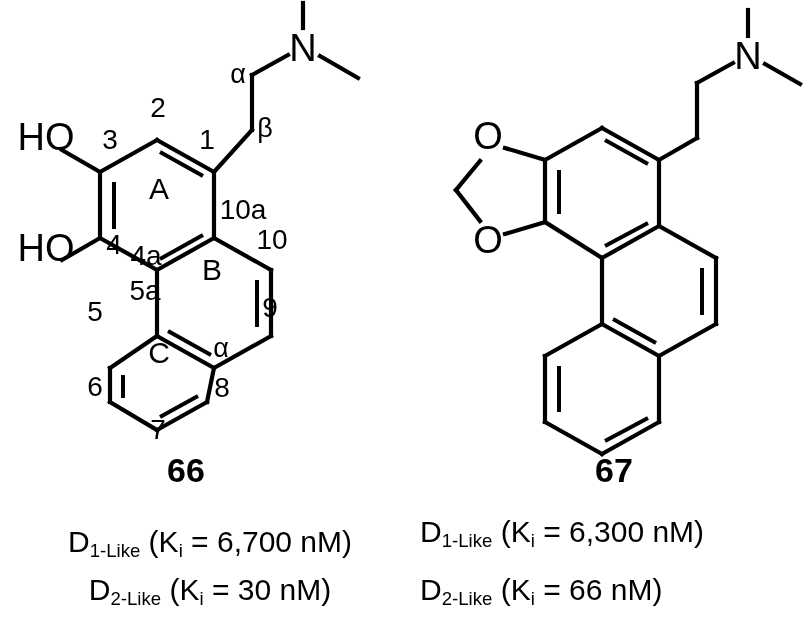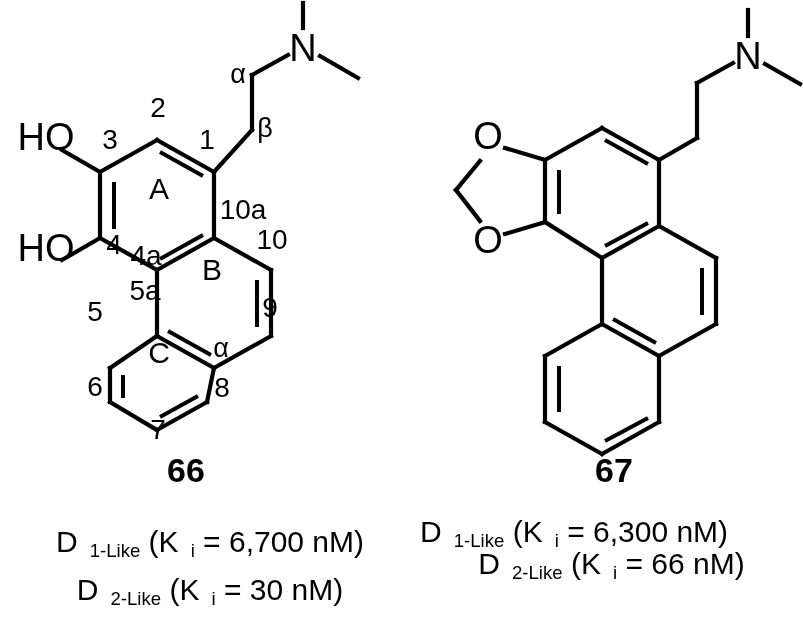--- a/index.html
+++ b/index.html
@@ -78,26 +78,25 @@
     position: absolute;
     font-family: "Liberation Sans", sans-serif;
     font-size: 30px;
     color: #000000;
     white-space: nowrap;
     line-height: 1.0;
   }
   .caption-line sub {
     font-size: 0.62em;
     vertical-align: -0.28em;
-    margin-left: 12px;
   }
   .cap-66-l1 { left: 0px;   top: 527px; width: 420px; text-align: center; }
   .cap-66-l2 { left: 0px;   top: 575px; width: 420px; text-align: center; }
   .cap-67-l1 { left: 420px; top: 517px; width: 383px; text-align: left; }
-  .cap-67-l2 { left: 420px; top: 549px; width: 383px; text-align: center; }
+  .cap-67-l2 { left: 420px; top: 575px; width: 383px; }
 </style>
 </head>
 <body>
 
 <div id="figure-root">
 
   <svg class="structure-canvas" viewBox="0 0 803 634">
 
     <g>
 

